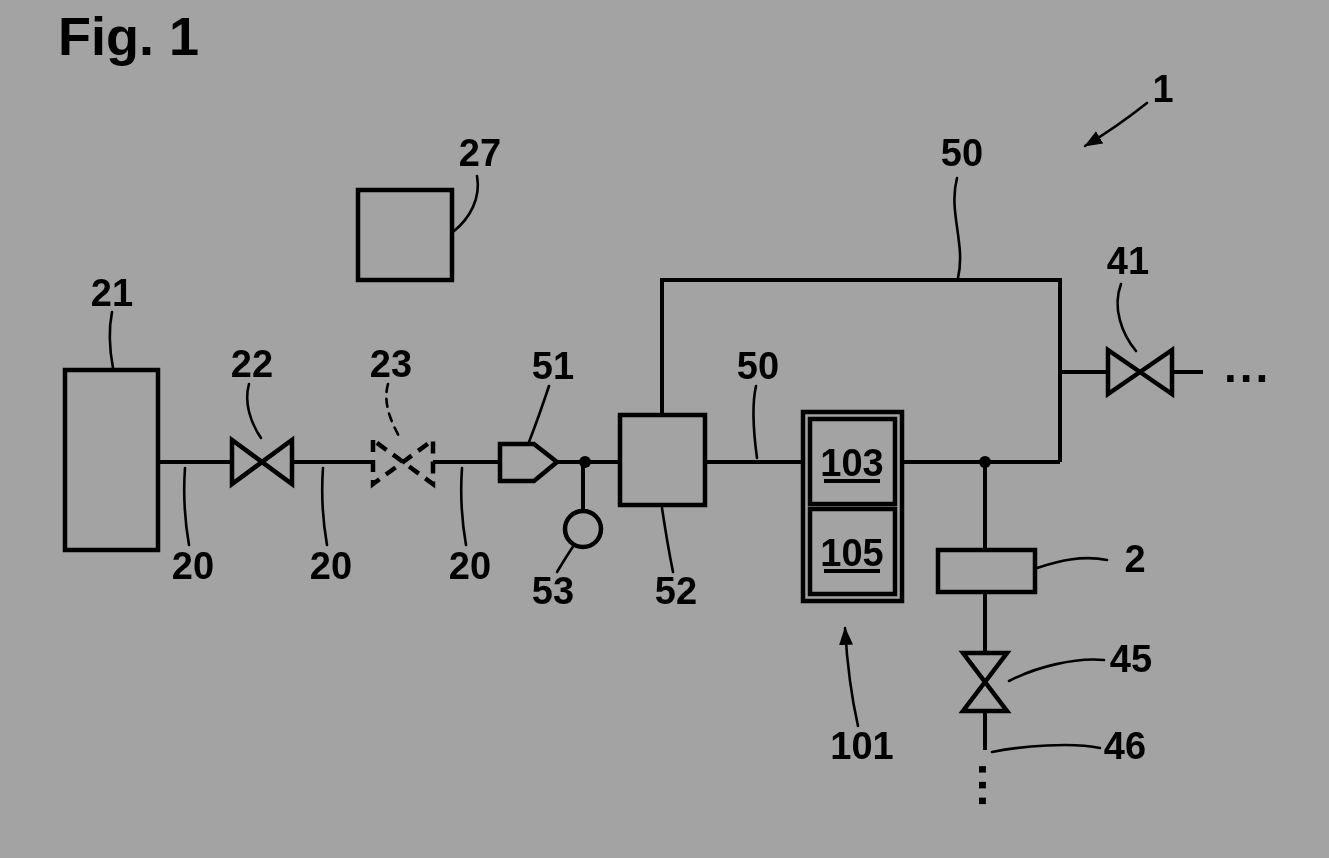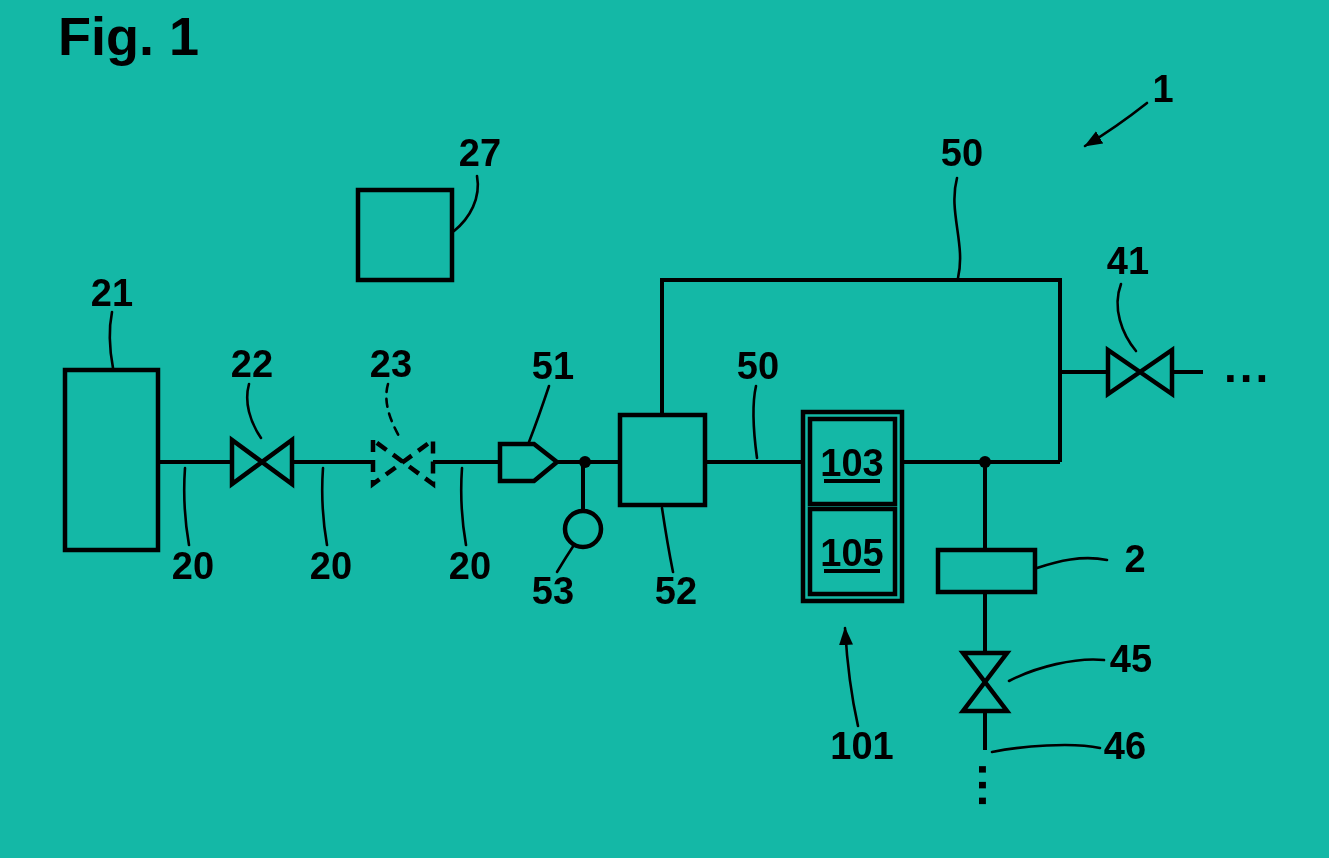--- a/index.html
+++ b/index.html
@@ -4,21 +4,21 @@
 <style>
   html, body {
     margin: 0;
     padding: 0;
     background: #ffffff;
   }
   .stage {
     position: relative;
     width: 1329px;
     height: 858px;
-    background: #14b8a6;
+    background: #a3a3a3;
     overflow: hidden;
   }
   svg text {
     font-family: "Liberation Sans", "DejaVu Sans", sans-serif;
     font-weight: bold;
     fill: #000000;
   }
   .fig-title { font-size: 54px; }
   .ref-label { font-size: 38px; }
   .ellipsis  { font-size: 46px; letter-spacing: 3px; }

